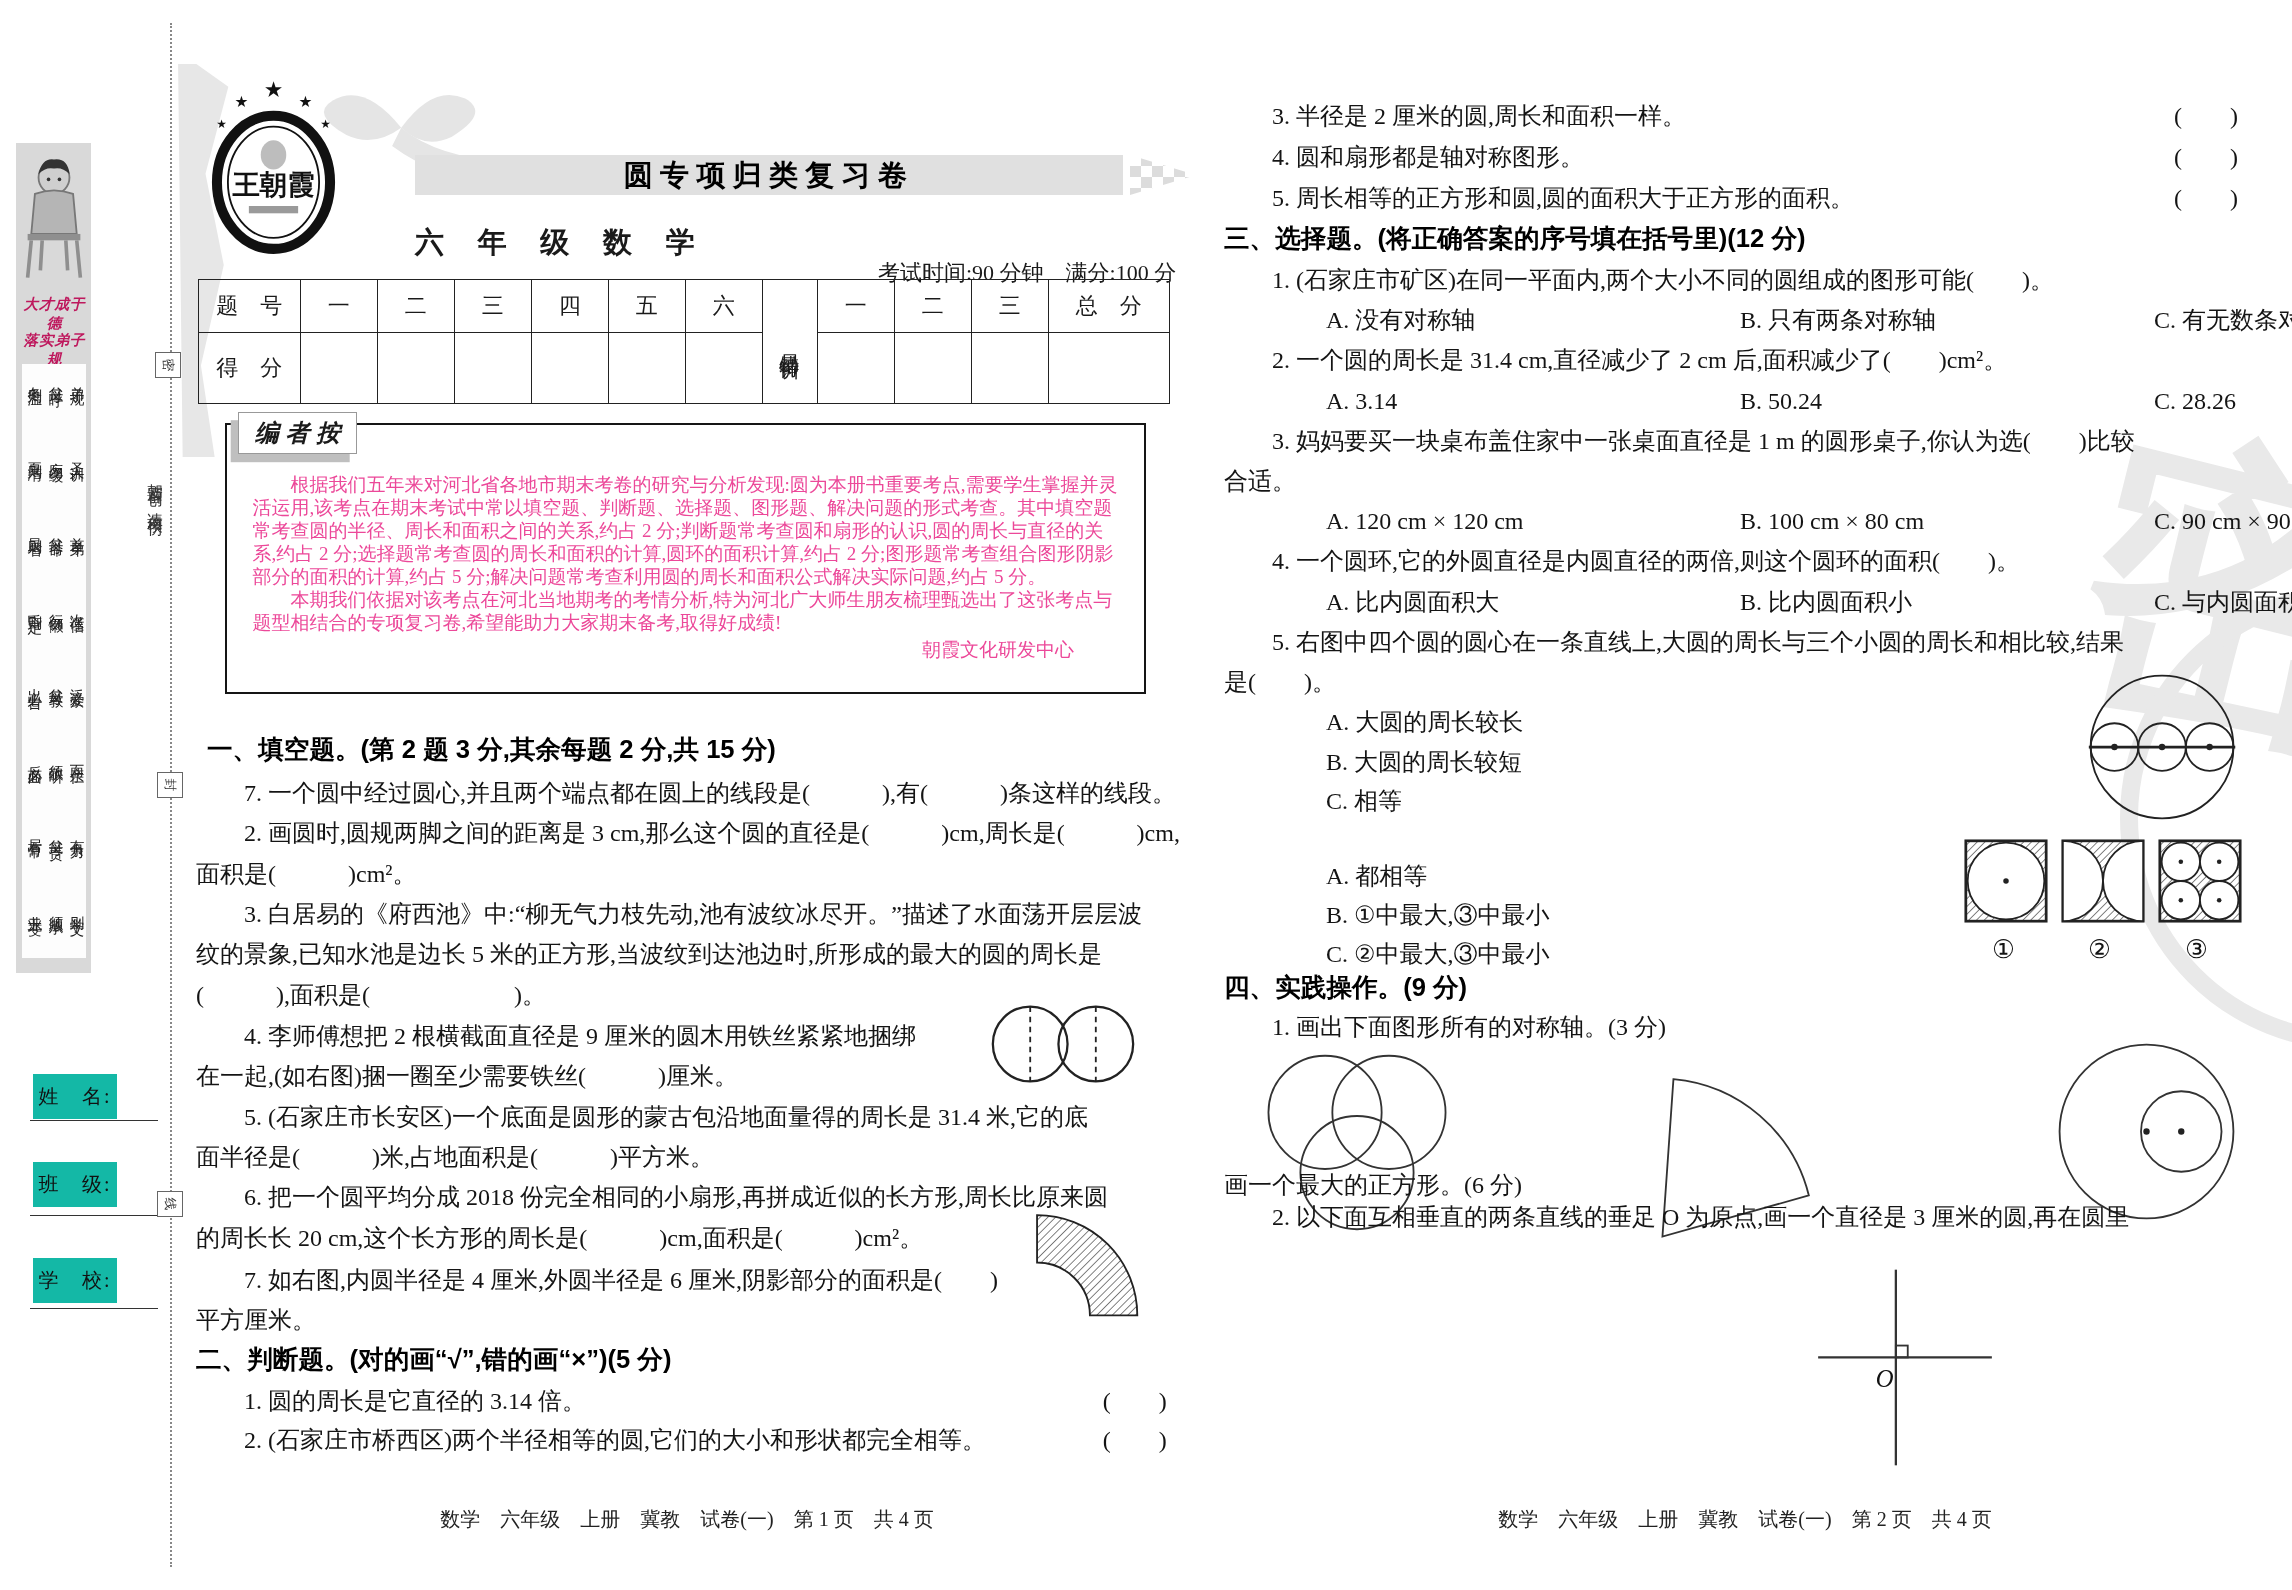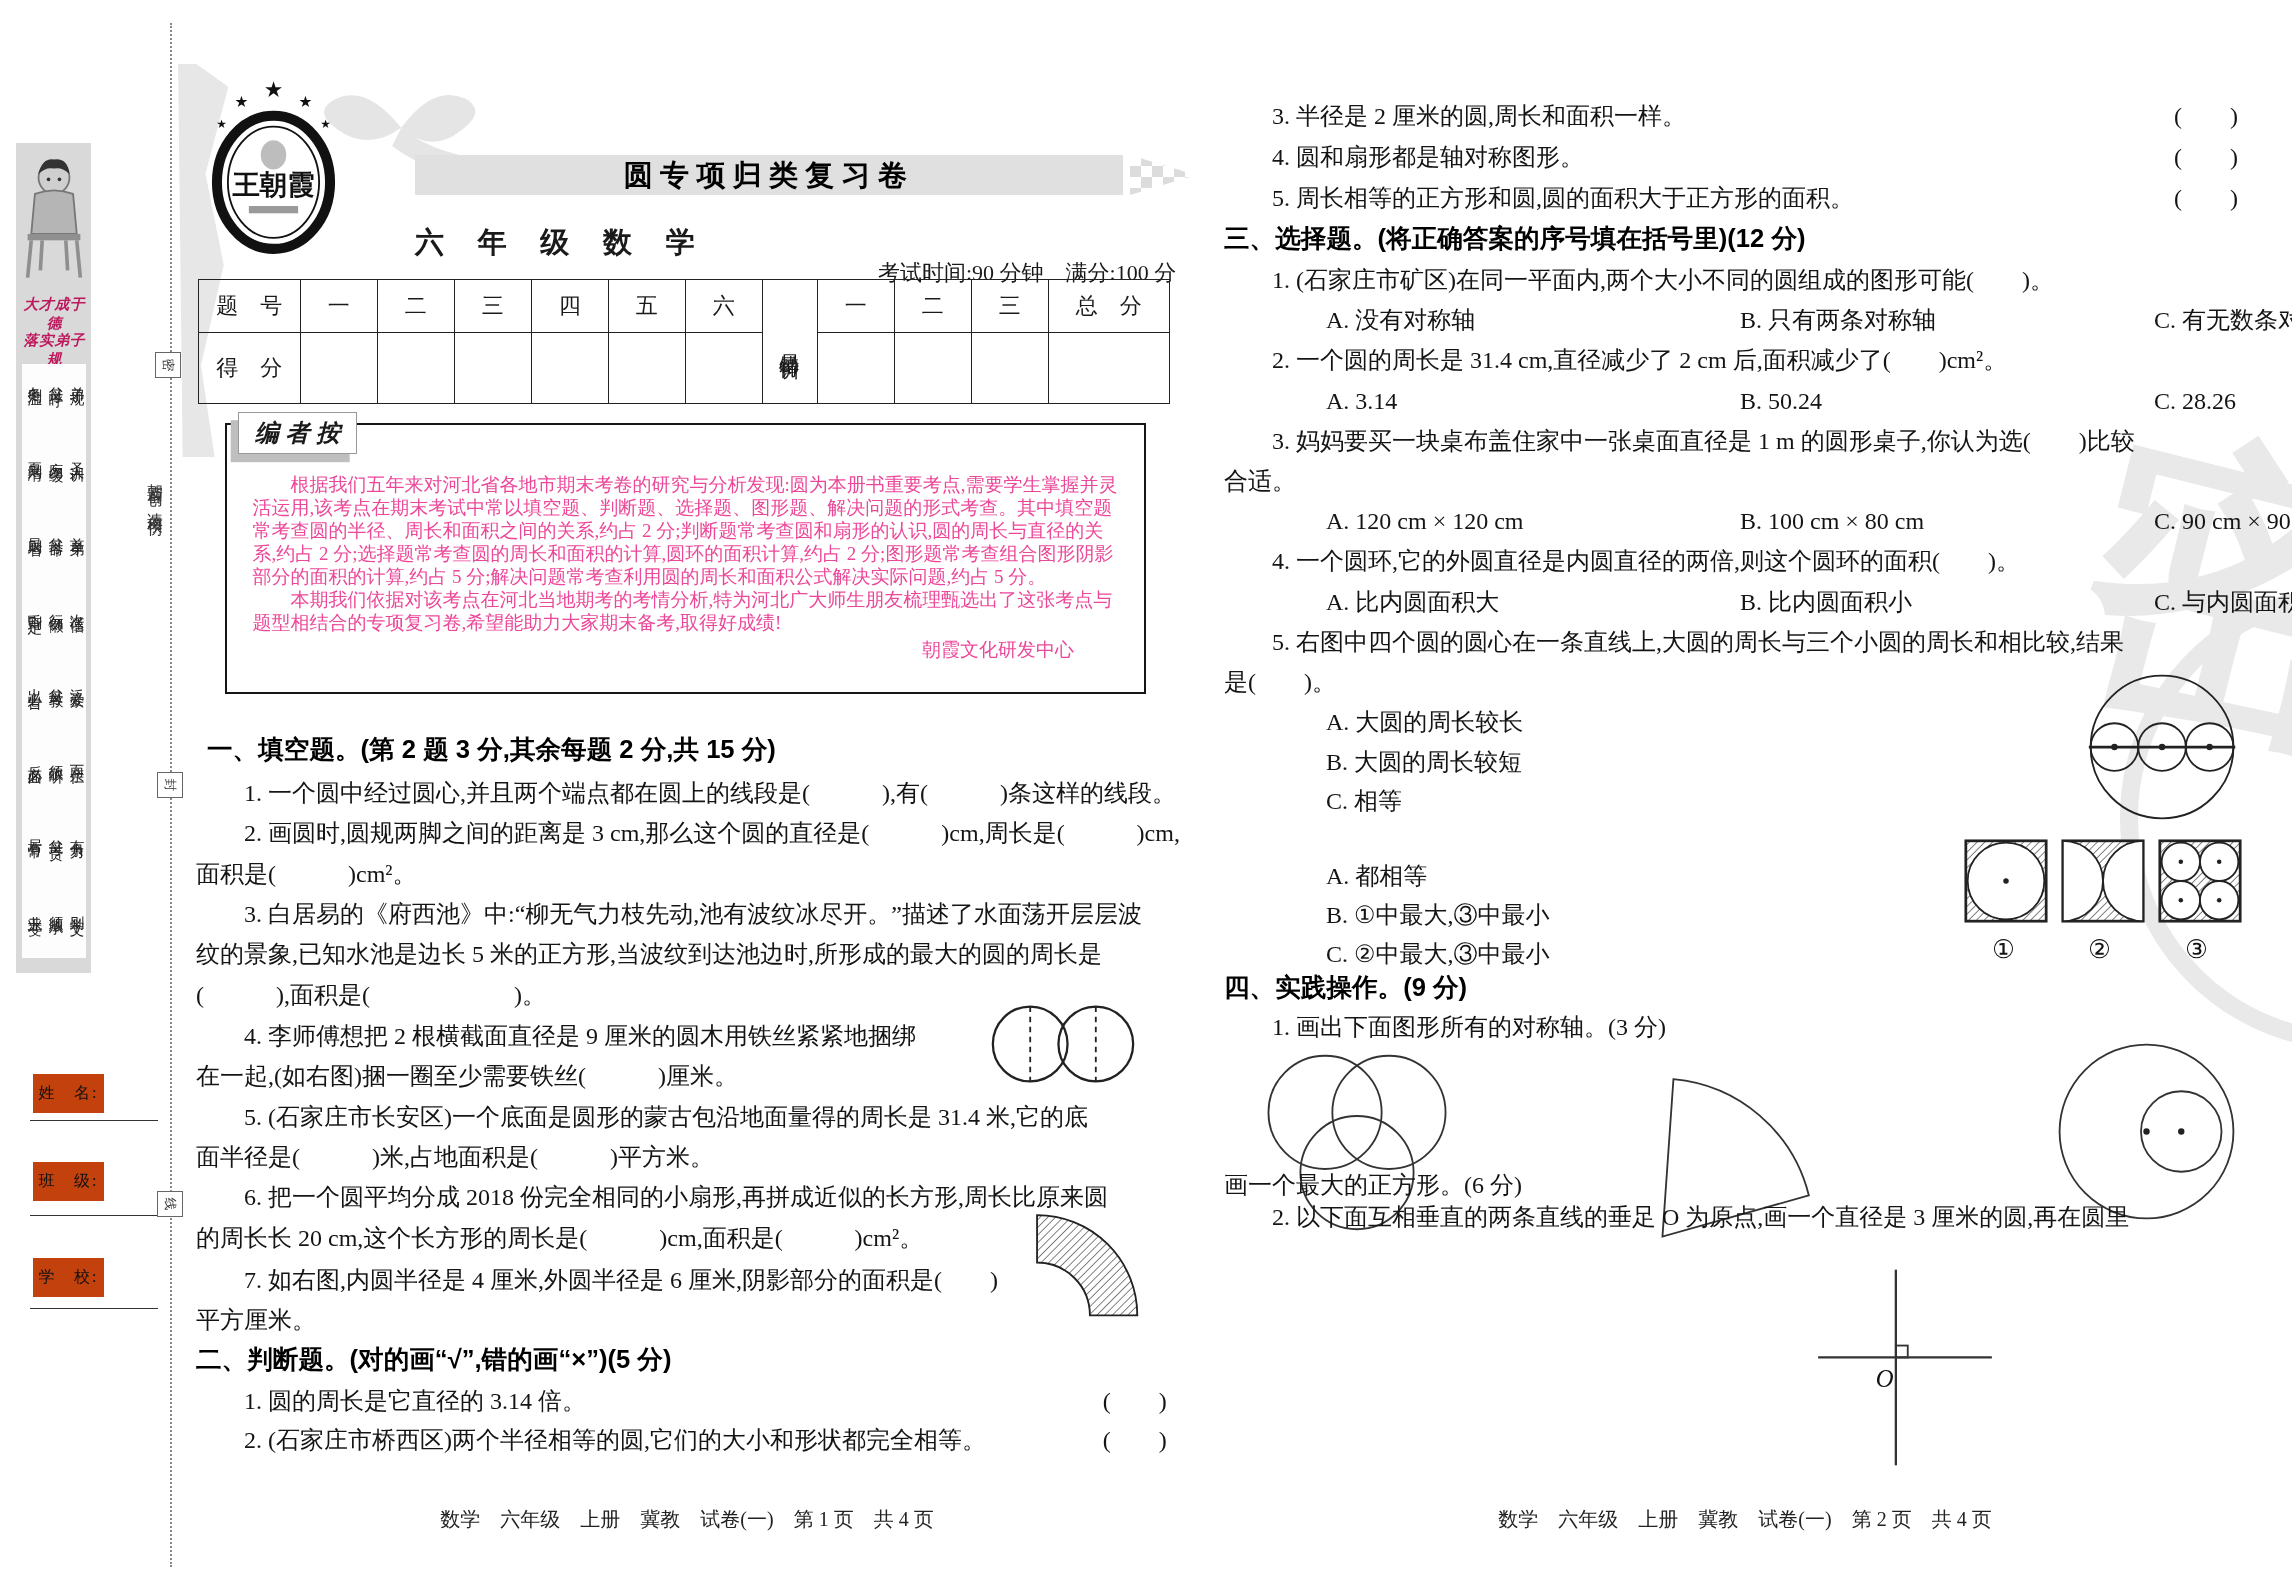--- a/index.html
+++ b/index.html
@@ -12,21 +12,21 @@
   .br{position:absolute;font-size:24px;}
   .opt{position:absolute;white-space:nowrap;}
   
   #sidebar-panel{left:16.4px;top:143px;width:75px;height:830px;background:#d9d9d9;}
   .motto{position:absolute;width:76px;text-align:center;font-weight:bold;font-size:14.6px;
          font-family:"Liberation Sans",sans-serif;font-style:italic;color:#be185d;letter-spacing:0.9px;}
   #verse-panel{position:absolute;left:5.5px;top:221px;width:64px;height:594px;background:#fdfdfd;}
   .v-col{position:absolute;top:11px;width:18.3px;}
   .v-group{writing-mode:vertical-rl;text-orientation:upright;font-size:14.6px;line-height:18.3px;
            letter-spacing:2.7px;color:#222;margin:0 0 15.5px 1.8px;height:60px;}
-  .id-label{position:absolute;background:#c2410c;font-size:16px;letter-spacing:1.8px;
+  .id-label{position:absolute;background:#14b8a6;font-size:20px;letter-spacing:1.8px;
             padding:9.1px 5.5px;color:#111;}
   .id-line{position:absolute;border-bottom:1.8px solid #333;}
   .fold-line{position:absolute;left:170px;top:23px;height:1544px;border-left:2.7px dotted #888;}
   .fold-box{position:absolute;width:24px;height:24px;background:#fff;border:0.9px solid #666;
             font-size:12.8px;line-height:24px;text-align:center;transform:rotate(90deg);color:#333;z-index:3;}
   .copyright-v{position:absolute;writing-mode:vertical-rl;text-orientation:upright;font-size:15.5px;
                letter-spacing:2.7px;color:#333;}
   
   #title-band{position:absolute;left:219px;top:155px;width:708px;height:40px;background:#e0e0e0;
               text-align:center;font-family:"Liberation Sans",sans-serif;font-weight:bold;
@@ -207,21 +207,21 @@
     <div id="editor-box">
       <div id="editor-tab">编 者 按</div>
       <div id="editor-body">
         <p>根据我们五年来对河北省各地市期末考卷的研究与分析发现:圆为本册书重要考点,需要学生掌握并灵活运用,该考点在期末考试中常以填空题、判断题、选择题、图形题、解决问题的形式考查。其中填空题常考查圆的半径、周长和面积之间的关系,约占 2 分;判断题常考查圆和扇形的认识,圆的周长与直径的关系,约占 2 分;选择题常考查圆的周长和面积的计算,圆环的面积计算,约占 2 分;图形题常考查组合图形阴影部分的面积的计算,约占 5 分;解决问题常考查利用圆的周长和面积公式解决实际问题,约占 5 分。</p>
         <p>本期我们依据对该考点在河北当地期考的考情分析,特为河北广大师生朋友梳理甄选出了这张考点与题型相结合的专项复习卷,希望能助力大家期末备考,取得好成绩!</p>
         <div id="editor-sign">朝霞文化研发中心</div>
       </div>
     </div>
 
     <div class="line h" style="top:734px;left:11px">一、填空题。(第 2 题 3 分,其余每题 2 分,共 15 分)</div>
-    <div class="line ind" style="top:778px;left:0">1. 一个圆中经过圆心,并且两个端点都在圆上的线段是(　　　),有(　　　)条这样的线段。</div>
+    <div class="line ind" style="top:778px;left:0">7. 一个圆中经过圆心,并且两个端点都在圆上的线段是(　　　),有(　　　)条这样的线段。</div>
     <div class="line ind" style="top:818px;left:0">2. 画圆时,圆规两脚之间的距离是 3 cm,那么这个圆的直径是(　　　)cm,周长是(　　　)cm,</div>
     <div class="line" style="top:859px;left:0">面积是(　　　)cm²。</div>
     <div class="line ind" style="top:899px;left:0">3. 白居易的《府西池》中:“柳无气力枝先动,池有波纹冰尽开。”描述了水面荡开层层波</div>
     <div class="line" style="top:939px;left:0">纹的景象,已知水池是边长 5 米的正方形,当波纹到达池边时,所形成的最大的圆的周长是</div>
     <div class="line" style="top:980px;left:0">(　　　),面积是(　　　　　　)。</div>
     <div class="line ind" style="top:1021px;left:0">4. 李师傅想把 2 根横截面直径是 9 厘米的圆木用铁丝紧紧地捆绑</div>
     <div class="line" style="top:1061px;left:0">在一起,(如右图)捆一圈至少需要铁丝(　　　)厘米。</div>
     <svg class="abs" style="left:793px;top:1003px" width="148" height="82" viewBox="0 0 162 90">
       <circle cx="45" cy="45" r="41" fill="none" stroke="#222" stroke-width="2.5"></circle>
       <circle cx="117" cy="45" r="41" fill="none" stroke="#222" stroke-width="2.5"></circle>

